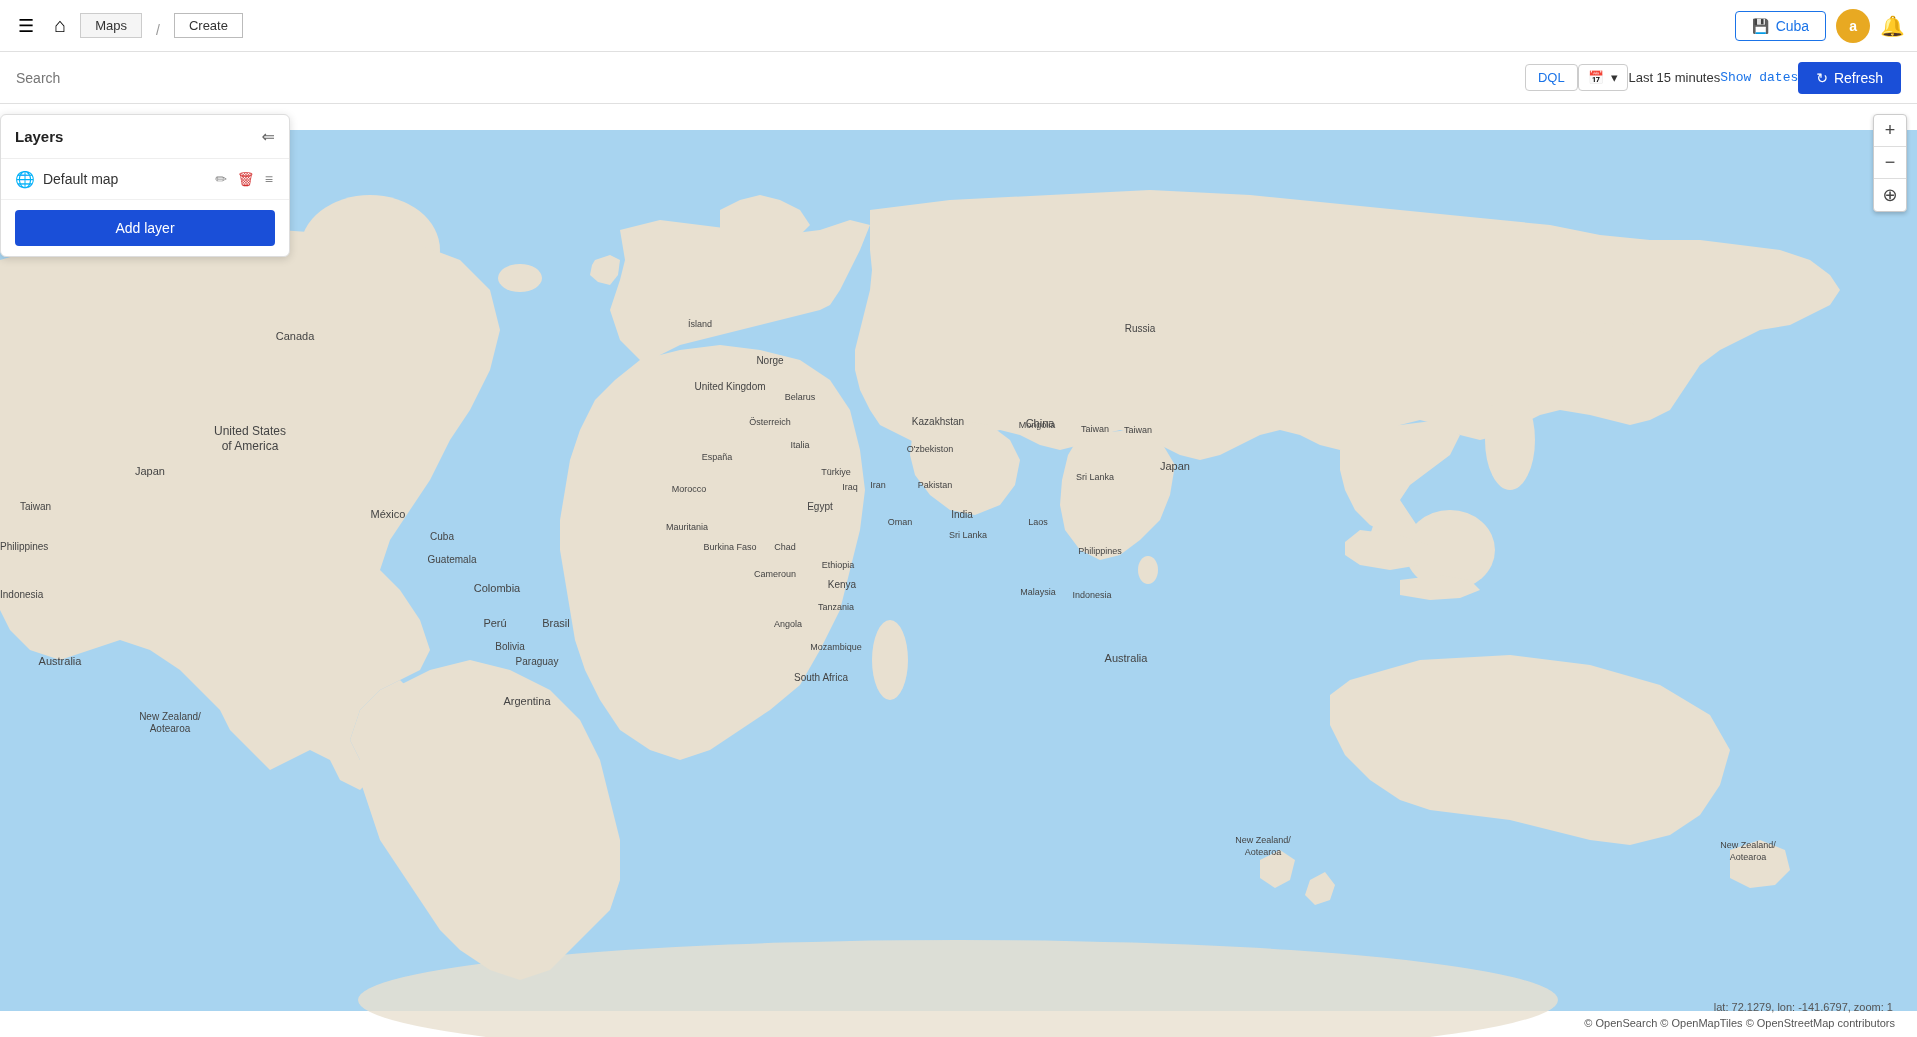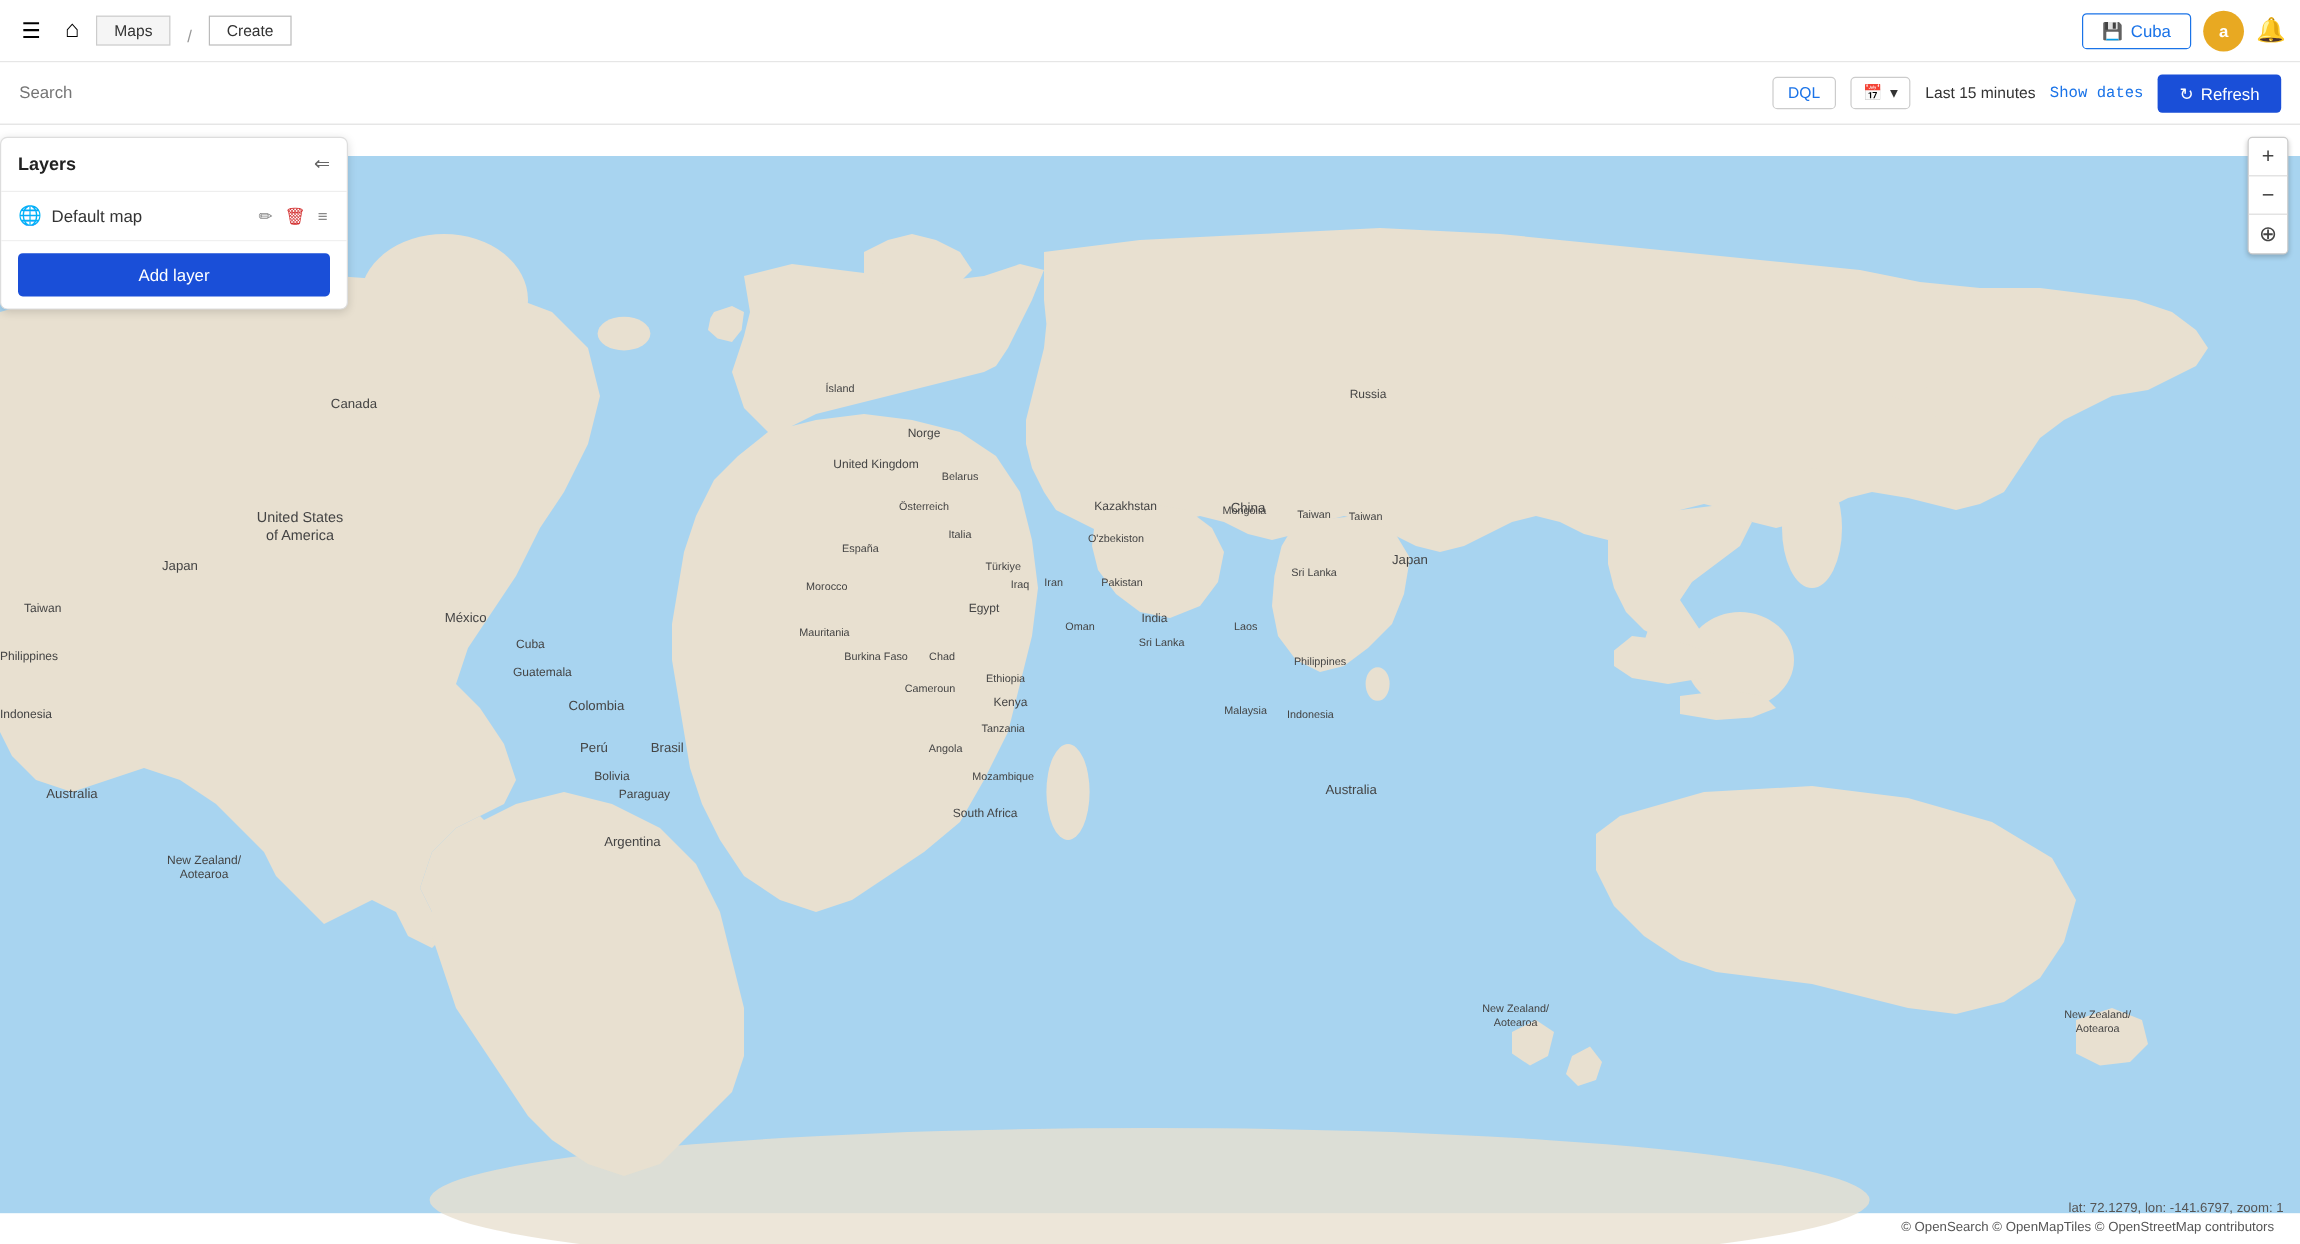--- a/index.html
+++ b/index.html
@@ -33,21 +33,21 @@
     .avatar {
       width: 34px; height: 34px; border-radius: 50%; background: #e8a922;
       display: flex; align-items: center; justify-content: center;
       font-size: 14px; font-weight: 600; color: #fff; cursor: pointer;
     }
     .notif-icon { font-size: 20px; cursor: pointer; color: #555; }
 
     
     .searchbar {
       display: flex; align-items: center; height: 52px;
-      border-bottom: 1px solid #e0e0e0; padding: 0 16px; gap: 12px;
+      border-bottom: 1px solid #e0e0e0; padding: 0 16px; gap: 0;
       position: relative; z-index: 100; background: #fff;
     }
     .search-input-wrap { flex: 1; }
     .search-input {
       width: 100%; border: none; outline: none; font-size: 14px;
       color: #333; background: transparent;
     }
     .dql-btn {
       padding: 5px 12px; border: 1px solid #ccc; border-radius: 4px;
       background: #fff; color: #1a73e8; font-size: 13px; cursor: pointer;
@@ -113,21 +113,21 @@
       border-bottom: 1px solid #ddd;
     }
     .zoom-btn:last-child { border-bottom: none; }
 
     
     .attribution {
       position: absolute; bottom: 8px; right: 22px;
       font-size: 11px; color: #555; z-index: 50;
     }
     .coords {
-      position: absolute; bottom: 24px; right: 14px;
+      position: absolute; bottom: 24px; right: 24px;
       font-size: 11px; color: #555; z-index: 50;
     }
 
     
     .map-canvas { width: 100%; height: 100%; }
   </style>
 </head>
 <body>
 
 <div class="topnav">

